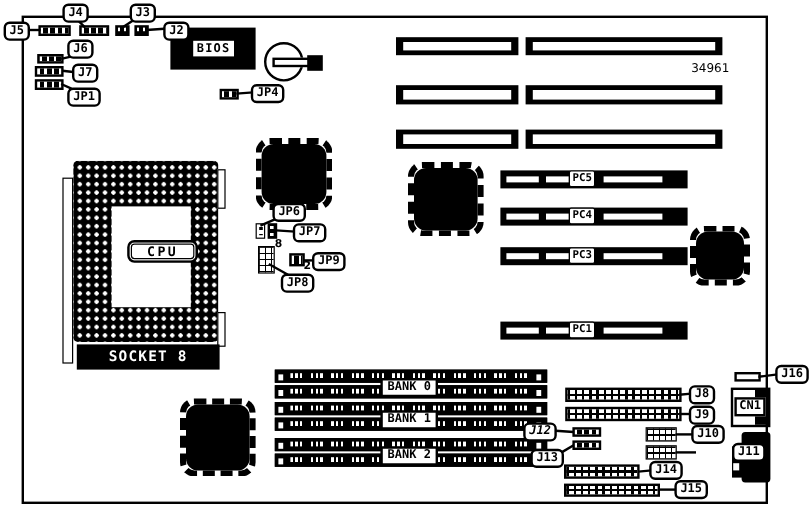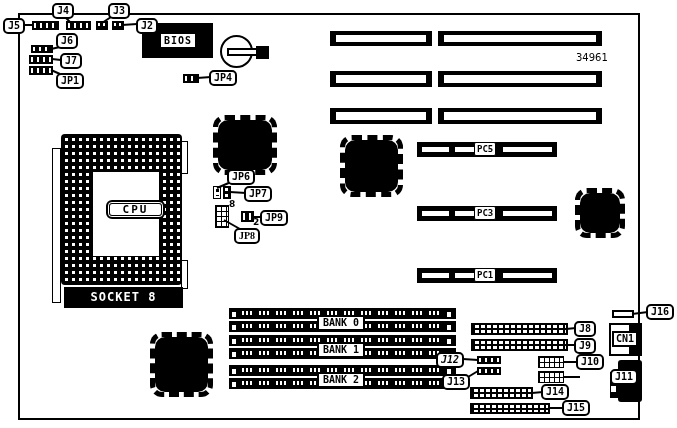--- a/index.html
+++ b/index.html
@@ -29,21 +29,21 @@
        background-image:linear-gradient(180deg,transparent calc(50% - 1px),#000 calc(50% - 1px),#000 calc(50% + 1px),transparent calc(50% + 1px)),
                         repeating-linear-gradient(90deg,#000 0 2px,transparent 2px 6px);}
   
   .gridh{background-color:#fff;border:1px solid #000;z-index:3;
        background-image:repeating-linear-gradient(90deg,#000 0 1px,transparent 1px 5px),
                         repeating-linear-gradient(180deg,#000 0 1px,transparent 1px 5px);}
   
   .isa{background:#000;}
   .isa::before{content:"";position:absolute;left:6px;right:6px;top:4px;bottom:4px;background:#fff;}
   
-  .pci{left:417px;width:140px;height:15px;background:#000;}
+  .pci{left:417px;width:156px;height:15px;background:#000;}
   .pci i{display:block;top:5px;height:5px;background:#fff;}
   .pci .pcl{left:57px;top:0;height:14px;background:#fff;border:1px solid #000;border-radius:2px;
        padding:0 2px;font-weight:bold;font-size:9px;line-height:12px;position:absolute;}
   
   .qfp{background:#000;border-radius:10px;z-index:2;}
   .qfp::before{content:"";position:absolute;inset:-5px;border:5px dashed #000;border-radius:12px;}
   
   .simm{left:229px;width:227px;height:11px;background:#000;border:1px solid #000;}
   .simm::before{content:"";position:absolute;left:12px;right:12px;top:2px;height:4px;
        background:repeating-linear-gradient(90deg,#fff 0 2px,transparent 2px 4px,#fff 4px 6px,transparent 6px 8px,#fff 8px 10px,transparent 10px 17px);}
@@ -139,20 +139,26 @@
   <div class="isa" style="left:438px;top:108px;width:164px;height:16px;"></div>
 
   <div class="partnum" style="left:576px;top:53px;">34961</div>
 
   <div class="pci" style="top:142px;">
     <i style="left:5px;width:27px;"></i>
     <i style="left:38px;width:19px;"></i>
     <span class="pcl">PC5</span>
     <i style="left:86px;width:49px;"></i>
   </div>
+  <div class="pci" style="top:173px;">
+    <i style="left:5px;width:27px;"></i>
+    <i style="left:38px;width:19px;"></i>
+    <span class="pcl">PC4</span>
+    <i style="left:86px;width:49px;"></i>
+  </div>
   <div class="pci" style="top:206px;">
     <i style="left:5px;width:27px;"></i>
     <i style="left:38px;width:19px;"></i>
     <span class="pcl">PC3</span>
     <i style="left:86px;width:49px;"></i>
   </div>
   <div class="pci" style="top:268px;">
     <i style="left:5px;width:27px;"></i>
     <i style="left:38px;width:19px;"></i>
     <span class="pcl">PC1</span>
@@ -175,21 +181,21 @@
 
   <div class="lbl" style="left:227px;top:169px;">JP6</div>
   <div class="conn2vw" style="left:213px;top:186px;width:8px;height:13px;"></div>
   <div class="conn2vb" style="left:223px;top:186px;width:8px;height:13px;"></div>
   <div class="lbl" style="left:244px;top:186px;">JP7</div>
   <div class="gridh" style="left:215px;top:205px;width:14px;height:23px;"></div>
   <div class="tinynum" style="left:229px;top:200px;">8</div>
   <div class="hdrb" style="left:241px;top:211px;width:13px;height:11px;"></div>
   <div class="tinynum" style="left:253px;top:218px;">2</div>
   <div class="lbl" style="left:260px;top:210px;">JP9</div>
-  <div class="lbl" style="left:234px;top:228px;font-family:Liberation Serif, serif;">JP8</div>
+  <div class="lbl" style="left:234px;top:228px;">JP8</div>
 
   <div class="simm" style="top:308px;"></div>
   <div class="simm" style="top:321px;"></div>
   <div class="banklbl" style="top:315px;">BANK 0</div>
   <div class="simm" style="top:335px;"></div>
   <div class="simm" style="top:348px;"></div>
   <div class="banklbl" style="top:342px;">BANK 1</div>
   <div class="simm" style="top:365px;"></div>
   <div class="simm" style="top:378px;"></div>
   <div class="banklbl" style="top:372px;">BANK 2</div>

